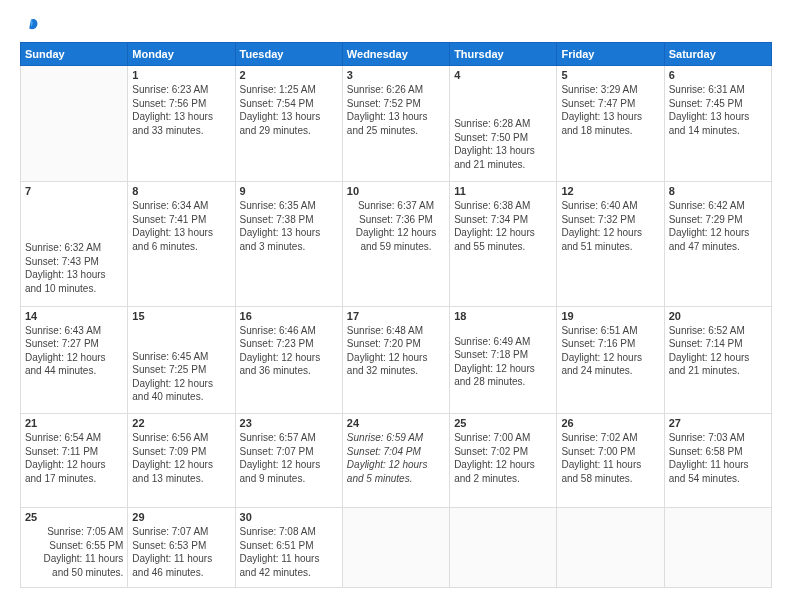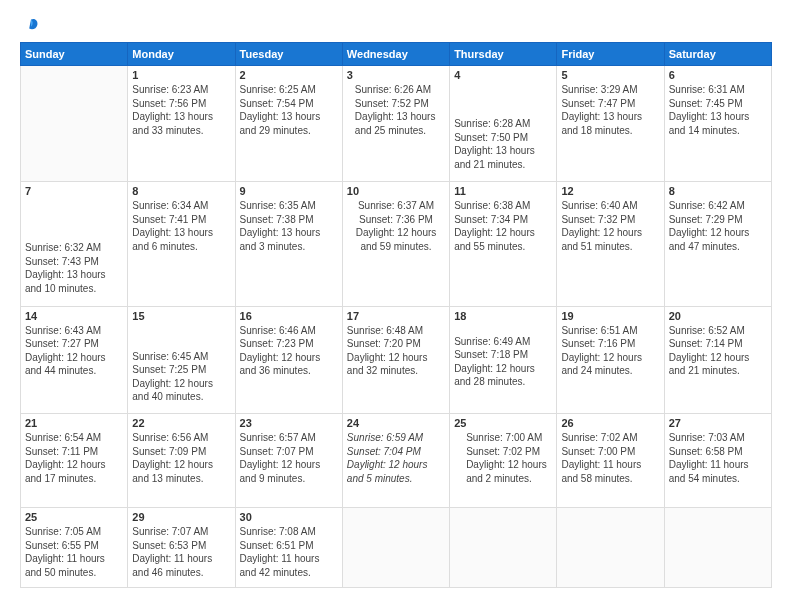--- a/index.html
+++ b/index.html
@@ -141,28 +141,28 @@
           <td class="empty-cell"></td>
           <td>
             <span class="day-number">1</span>
             <div class="day-info" style="white-space: pre-line;">Sunrise: 6:23 AM
 Sunset: 7:56 PM
 Daylight: 13 hours
 and 33 minutes.</div>
           </td>
           <td>
             <span class="day-number">2</span>
-            <div class="day-info" style="white-space: pre-line;">Sunrise: 6:25 AM
+            <div class="day-info" style="white-space: pre-line;">Sunrise: 1:25 AM
 Sunset: 7:54 PM
 Daylight: 13 hours
 and 29 minutes.</div>
           </td>
           <td>
             <span class="day-number">3</span>
-            <div class="day-info" style="white-space: pre-line; margin-left: 8px;">Sunrise: 6:26 AM
+            <div class="day-info" style="white-space: pre-line;">Sunrise: 6:26 AM
 Sunset: 7:52 PM
 Daylight: 13 hours
 and 25 minutes.</div>
           </td>
           <td>
             <span class="day-number">4</span>
             <div class="day-info" style="white-space: pre-line; margin-top: 36px;">Sunrise: 6:28 AM
 Sunset: 7:50 PM
 Daylight: 13 hours
 and 21 minutes.</div>
@@ -308,21 +308,21 @@
           </td>
           <td>
             <span class="day-number">24</span>
             <div class="day-info" style="white-space: pre-line; font-style: italic;">Sunrise: 6:59 AM
 Sunset: 7:04 PM
 Daylight: 12 hours
 and 5 minutes.</div>
           </td>
           <td>
             <span class="day-number">25</span>
-            <div class="day-info" style="white-space: pre-line; margin-left: 12px;">Sunrise: 7:00 AM
+            <div class="day-info" style="white-space: pre-line;">Sunrise: 7:00 AM
 Sunset: 7:02 PM
 Daylight: 12 hours
 and 2 minutes.</div>
           </td>
           <td>
             <span class="day-number">26</span>
             <div class="day-info" style="white-space: pre-line;">Sunrise: 7:02 AM
 Sunset: 7:00 PM
 Daylight: 11 hours
 and 58 minutes.</div>
@@ -331,21 +331,21 @@
             <span class="day-number">27</span>
             <div class="day-info" style="white-space: pre-line;">Sunrise: 7:03 AM
 Sunset: 6:58 PM
 Daylight: 11 hours
 and 54 minutes.</div>
           </td>
         </tr>
         <tr class="last-row">
           <td>
             <span class="day-number">25</span>
-            <div class="day-info" style="white-space: pre-line;">Sunrise: 7:05 AM
+            <div class="day-info" style="white-space: pre-line; text-align: right;">Sunrise: 7:05 AM
 Sunset: 6:55 PM
 Daylight: 11 hours
 and 50 minutes.</div>
           </td>
           <td>
             <span class="day-number">29</span>
             <div class="day-info" style="white-space: pre-line;">Sunrise: 7:07 AM
 Sunset: 6:53 PM
 Daylight: 11 hours
 and 46 minutes.</div>

